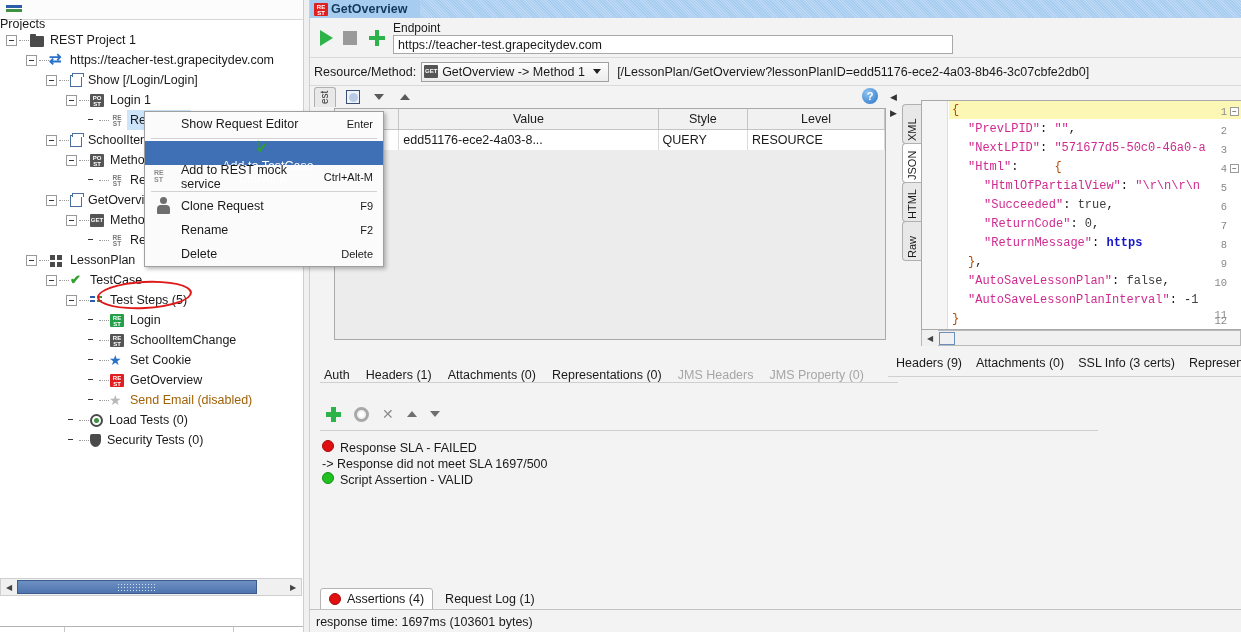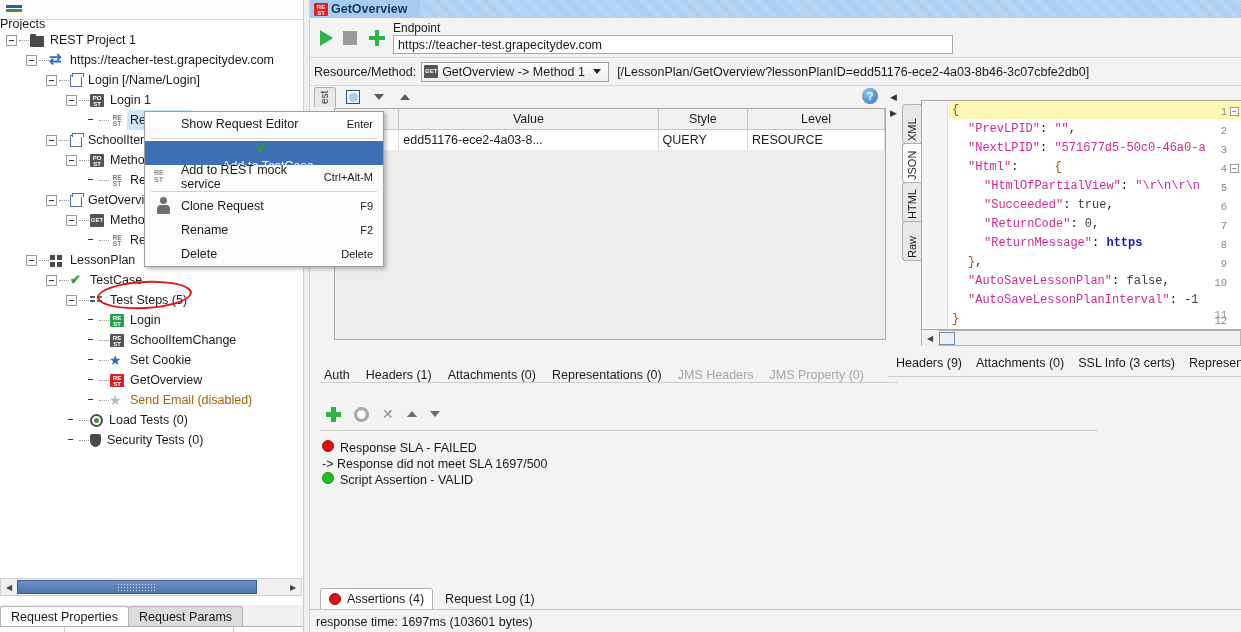--- a/index.html
+++ b/index.html
@@ -215,21 +215,21 @@
           <span class="tgl"></span>
           <span class="dots"></span>
           <span class="ic ic-arrows"></span>
           <span class="lbl">https://teacher-test.grapecitydev.com</span>
         </div>
         <div class="node">
           <span class="ind" style="width:46px"></span>
           <span class="tgl"></span>
           <span class="dots"></span>
           <span class="ic ic-res"></span>
-          <span class="lbl">Login [/Name/Login]</span>
+          <span class="lbl">Show [/Login/Login]</span>
         </div>
         <div class="node">
           <span class="ind" style="width:66px"></span>
           <span class="tgl"></span>
           <span class="dots"></span>
           <span class="ic ic-verb ic-post">PO<br>ST</span>
           <span class="lbl">Login 1</span>
         </div>
         <div class="node">
           <span class="ind" style="width:86px"></span>
@@ -353,24 +353,20 @@
       </div>
     <div id="ellipse"></div>
 
     <div id="left-hscroll">
       <div class="sb-arrow">◀</div>
       <div class="thumb"></div>
       <div style="flex:1"></div>
       <div class="sb-arrow">▶</div>
     </div>
 
-    <div id="left-tabs">
-        <div class="ltab active">Request Properties</div>
-        <div class="ltab">Request Params</div>
-      </div>
     <div id="left-bottom-strip"></div>
   </div>
 
   <div id="splitter"></div>
 
   <div id="main">
 
     <div id="titlebar">
       <div class="tb-solid"></div>
       <span class="ic ic-verb ic-red-post">RE<br>ST</span>

